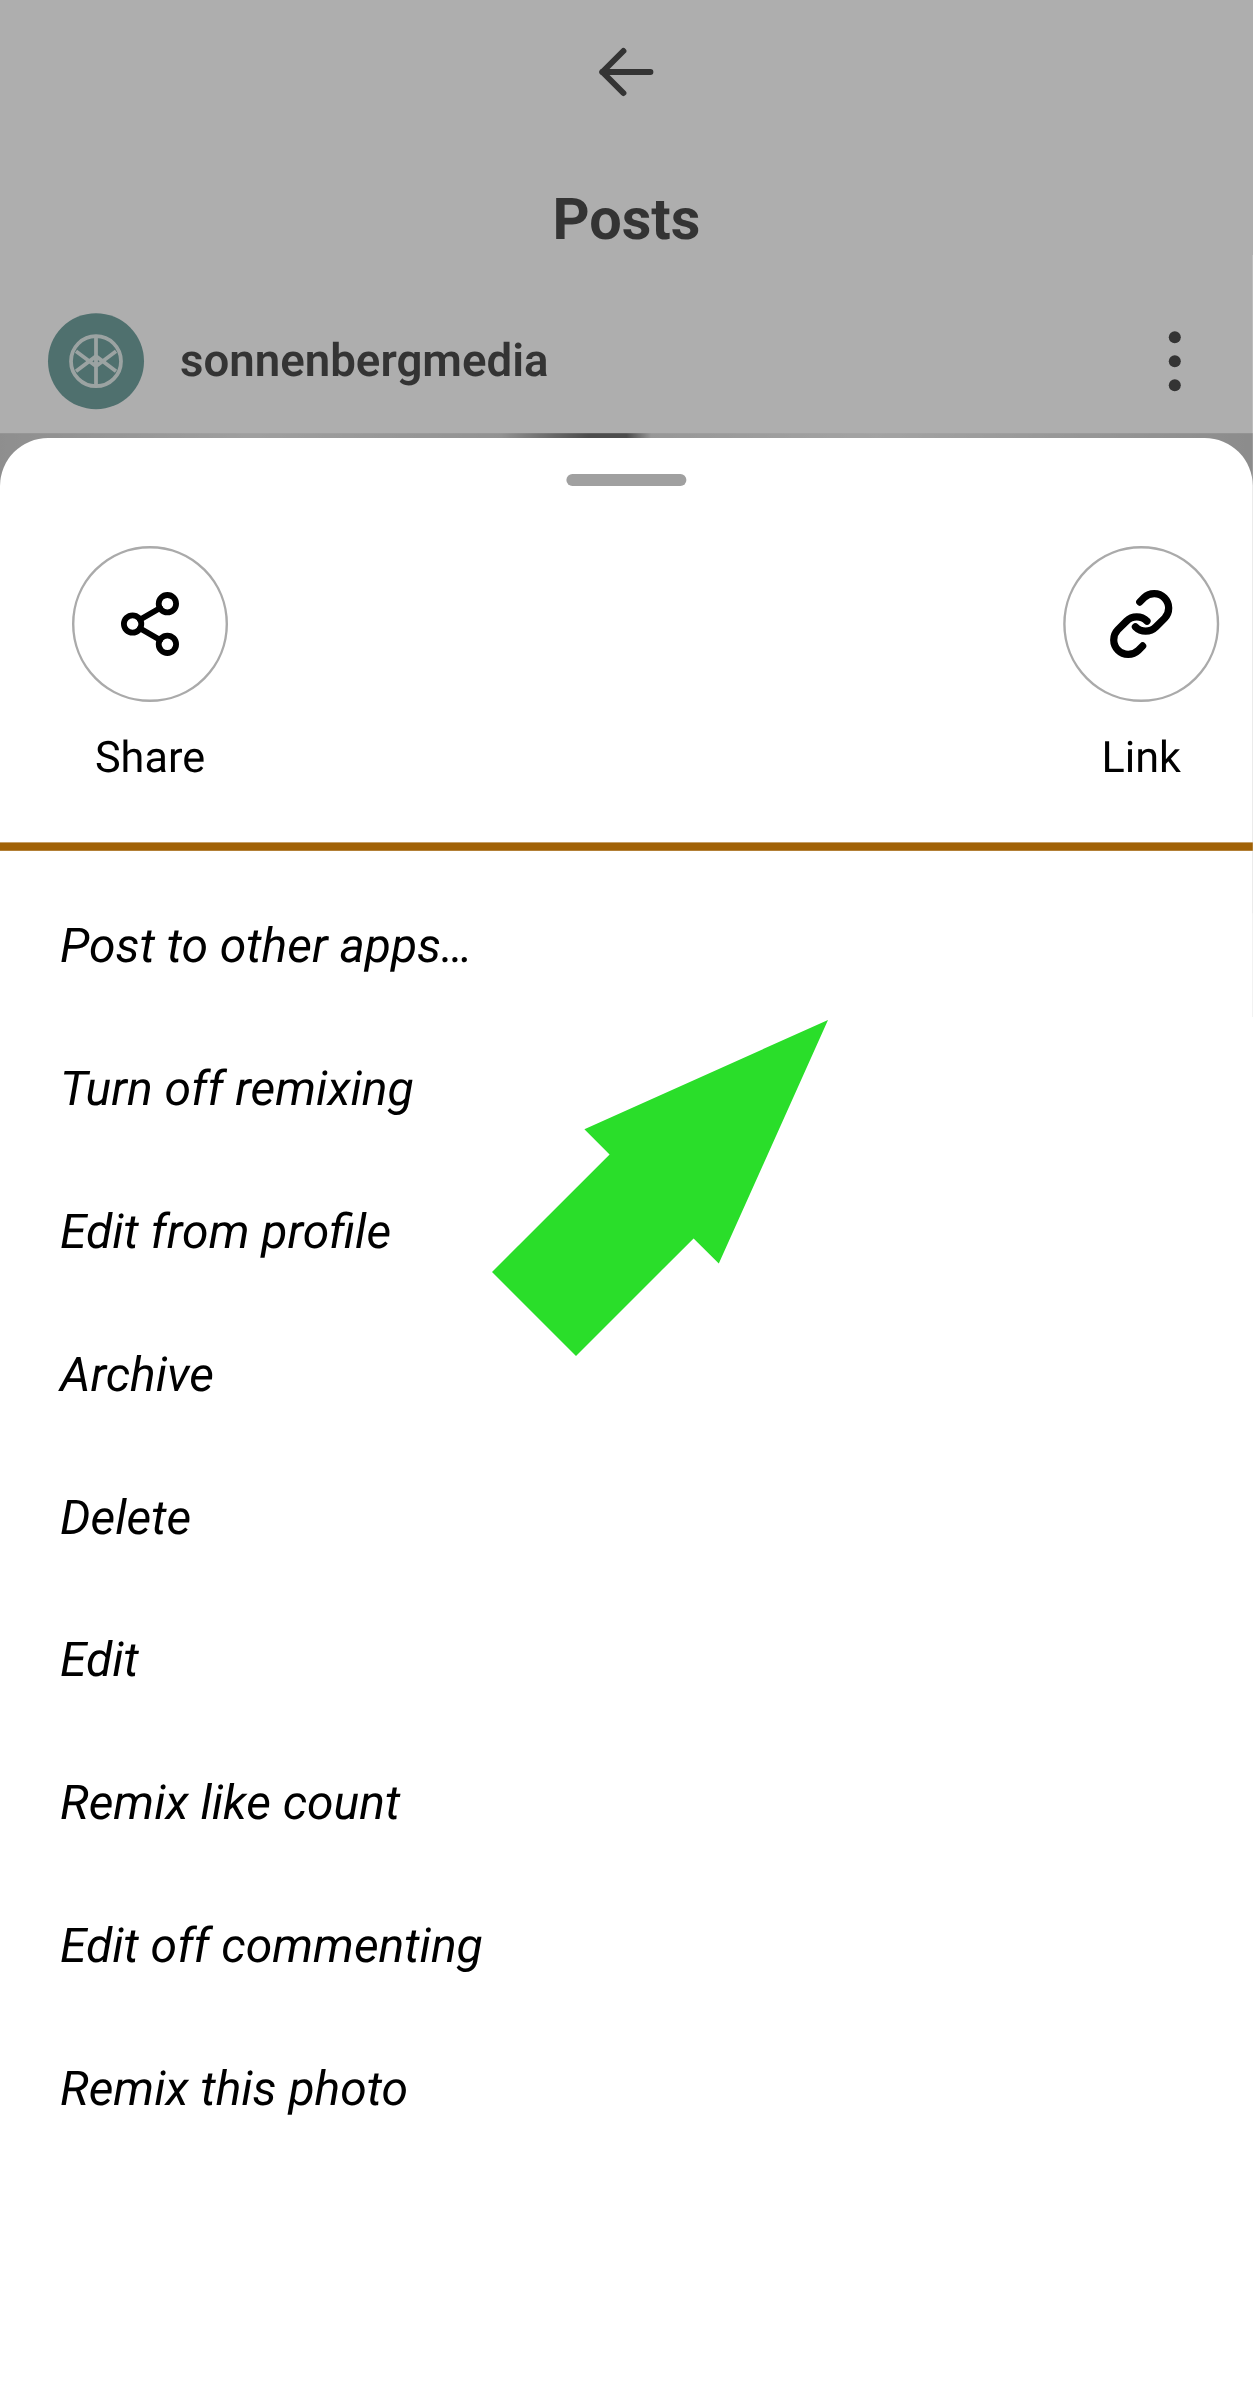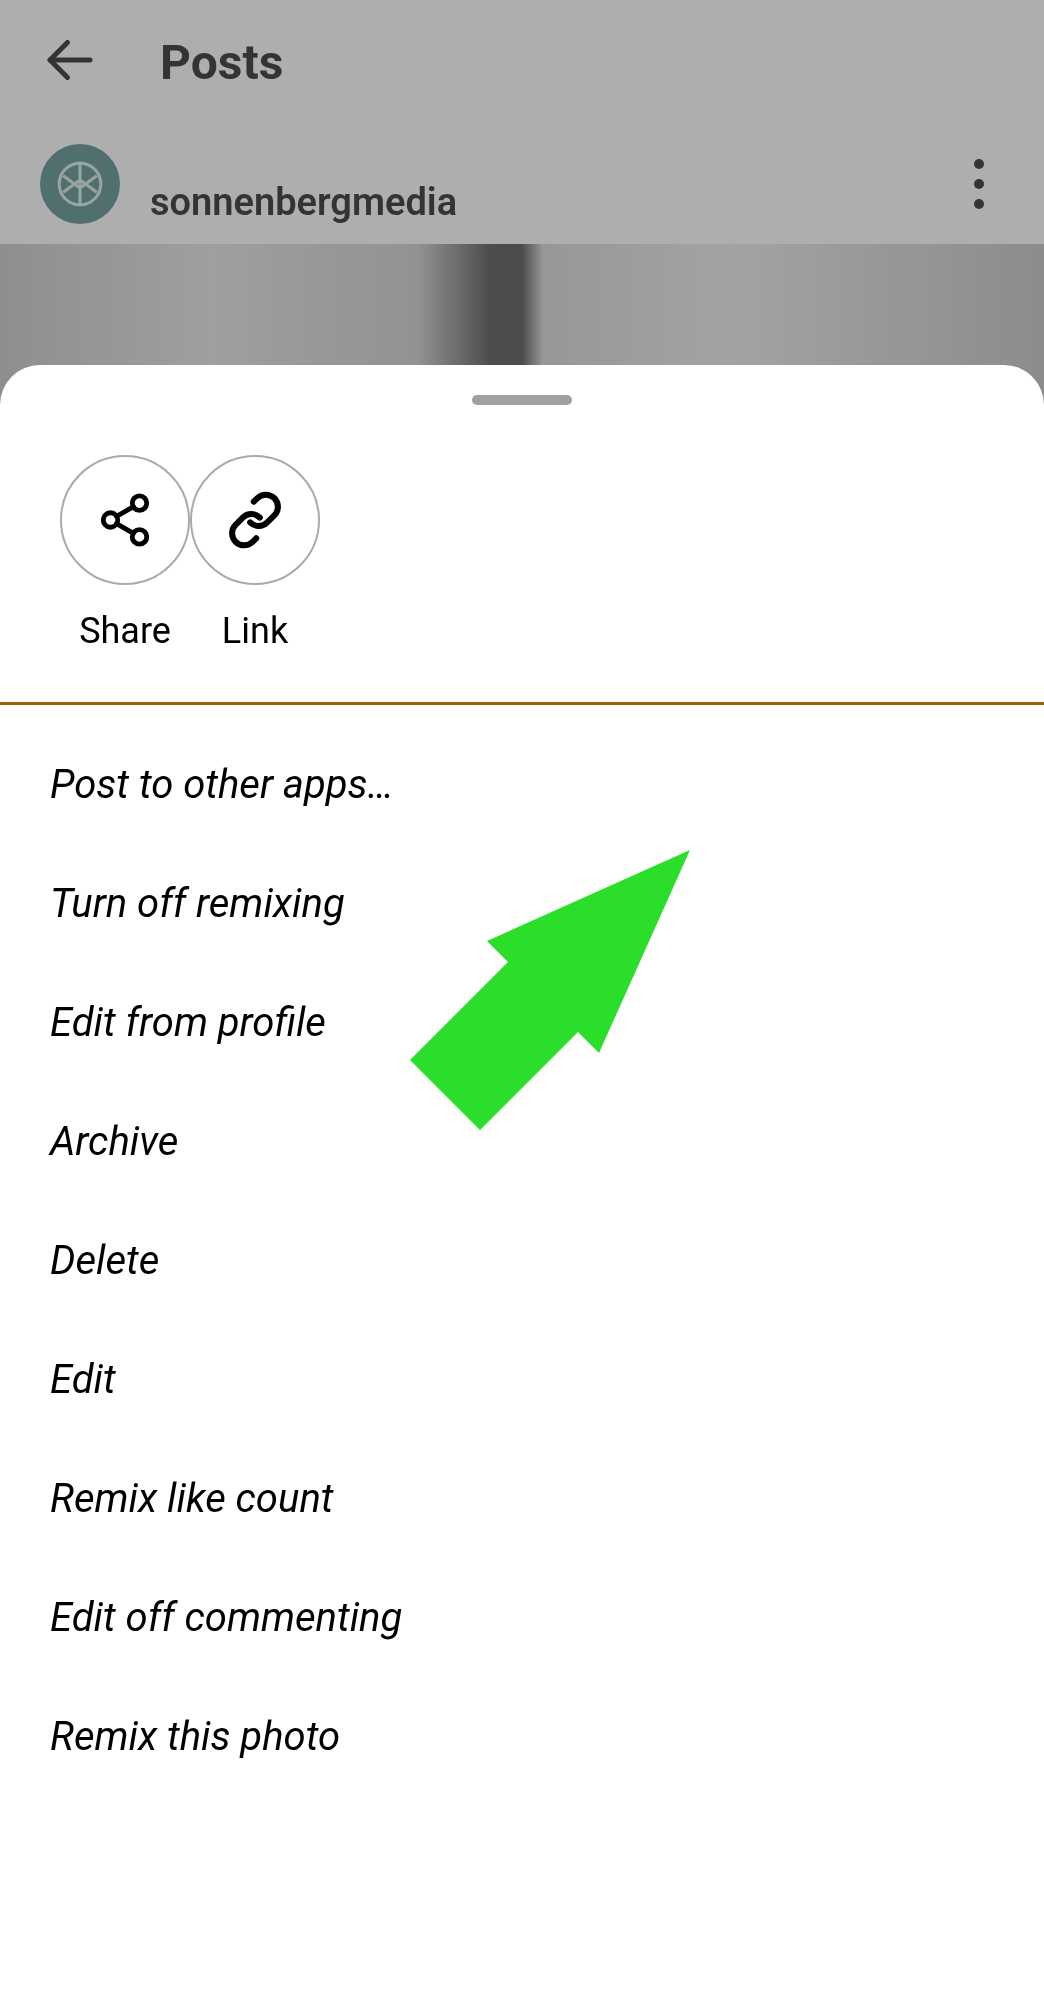--- a/index.html
+++ b/index.html
@@ -20,39 +20,40 @@
       top: 0;
       left: 0;
       width: 100%;
       height: 100%;
     }
     .header {
       display: flex;
       align-items: center;
       padding: 30px 40px 30px 40px;
       gap: 60px;
+      flex-direction: column;
     }
     .back-arrow svg {
       width: 60px;
       height: 60px;
     }
     .header-title {
       font-size: 48px;
       font-weight: 700;
       color: #000;
     }
     .profile-row {
       display: flex;
       align-items: center;
       padding: 20px 40px;
       justify-content: space-between;
     }
     .profile-left {
       display: flex;
-      align-items: flex-end;
+      align-items: center;
       gap: 30px;
     }
     .avatar {
       width: 80px;
       height: 80px;
       border-radius: 50%;
       background: #3a7d7a;
       display: flex;
       align-items: center;
       justify-content: center;
@@ -104,23 +105,23 @@
     }
     .drag-handle {
       width: 100px;
       height: 10px;
       background: #a0a0a0;
       border-radius: 5px;
       margin: 0 auto 30px auto;
     }
     .action-buttons {
       display: flex;
-      justify-content: flex-start;
-      padding: 20px 60px 50px 60px;
-      border-bottom: 3px solid #a16207;
+      justify-content: space-between;
+      padding: 20px 28px 50px 60px;
+      border-bottom: 7px solid #a16207;
     }
     .action-btn {
       display: flex;
       flex-direction: column;
       align-items: center;
       gap: 25px;
       cursor: pointer;
     }
     .circle-icon {
       width: 130px;

